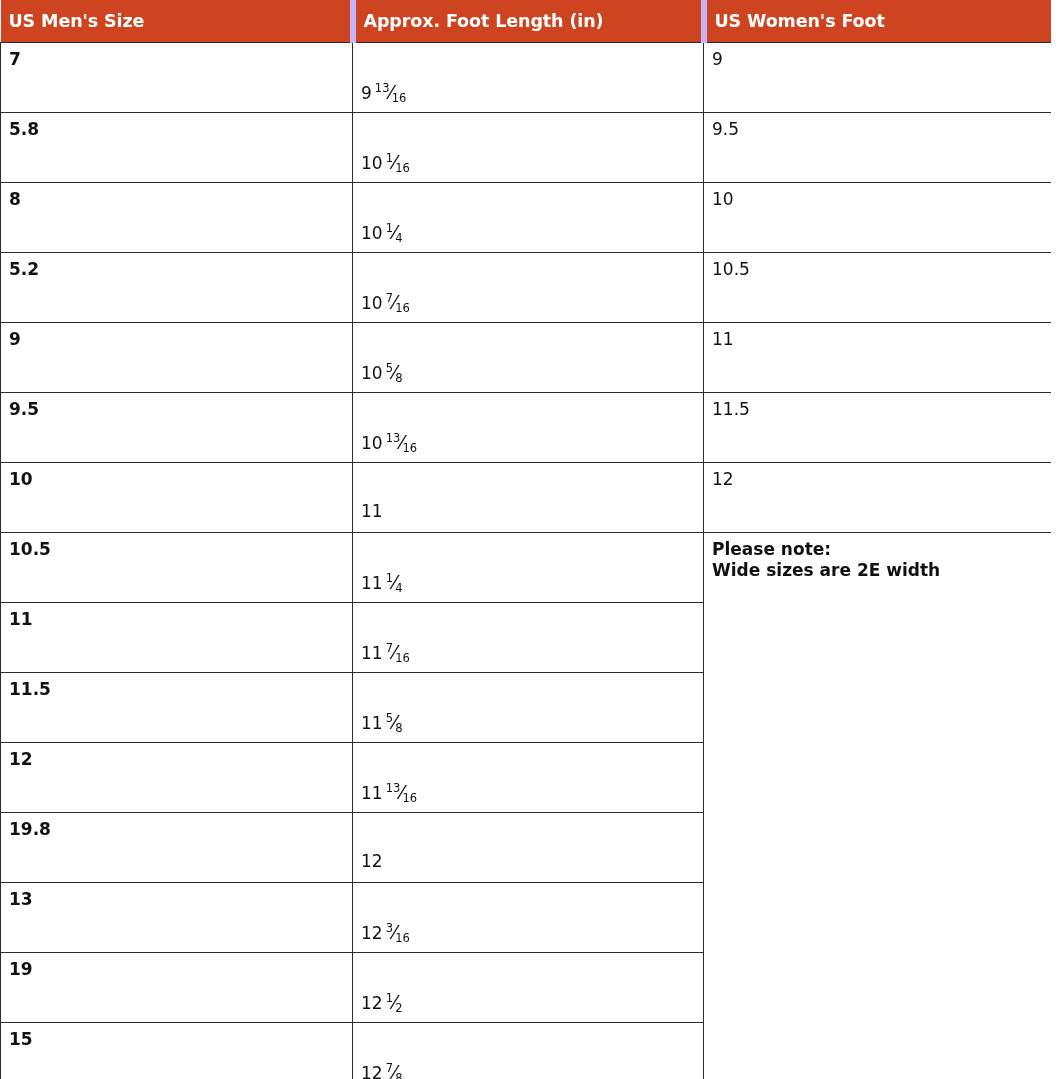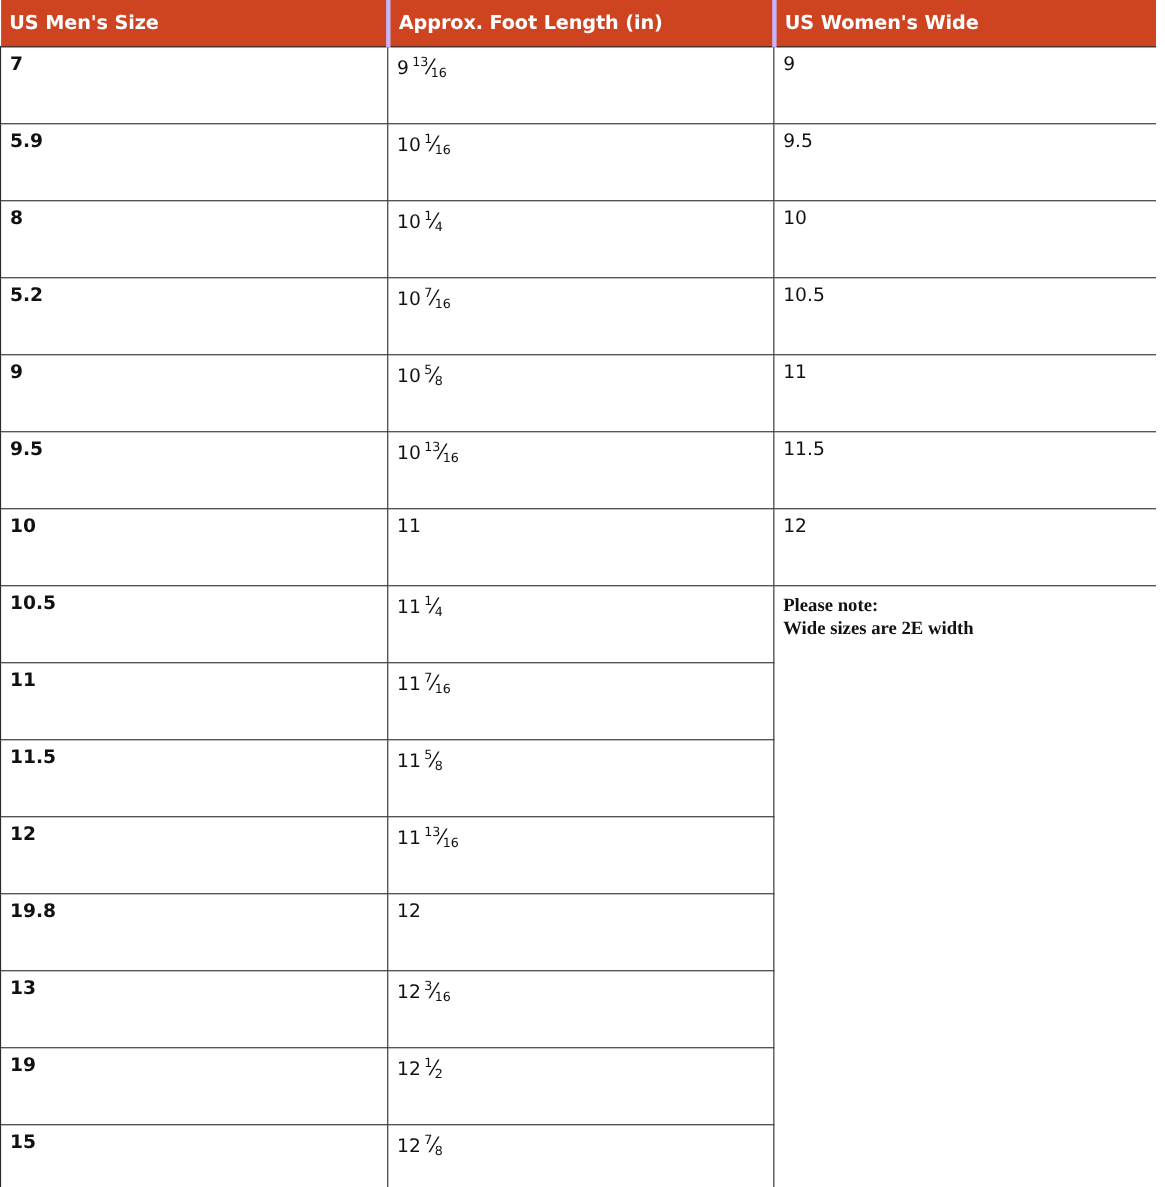--- a/index.html
+++ b/index.html
@@ -39,21 +39,21 @@
     font-weight: bold;
     font-size: 17.5px;
     text-align: left;
     padding: 9px 0 10px 8px;
     height: 23px;
     border: none;
     vertical-align: middle;
     letter-spacing: -0.1px;
   }
   table.size-chart th.sep {
-    border-left: 4px solid #c4b5fd;
+    border-left: 6px solid #c4b5fd;
   }
 
   table.size-chart td {
     border: 1px solid #2b2b2b;
     height: 63px;
     padding: 6px 0 0 8px;
     vertical-align: top;
     font-size: 17px;
     color: #111111;
     line-height: 1.25;
@@ -70,26 +70,27 @@
     font-weight: normal;
   }
 
   td.note-cell {
     vertical-align: middle;
     padding: 0 0 0 8px;
     font-weight: bold;
     font-size: 17px;
     line-height: 1.65;
   }
-  .note-line { display: block; white-space: nowrap; font-family: Liberation Serif, serif; }
+  .note-line { display: block; white-space: nowrap; }
 
   
   .frac {
     display: inline-block;
     white-space: nowrap;
+    margin-top: 32px;
   }
   .whole { }
   .num {
     font-size: 11.5px;
     vertical-align: 7px;
     margin-left: 3px;
     letter-spacing: 0;
   }
   .slash {
     font-size: 19px;
@@ -107,31 +108,31 @@
   <table class="size-chart">
     <colgroup>
       <col class="c-men">
       <col class="c-length">
       <col class="c-women">
     </colgroup>
     <thead>
       <tr>
         <th>US Men's Size</th>
         <th class="sep">Approx. Foot Length (in)</th>
-        <th class="sep">US Women's Wide</th>
+        <th class="sep">US Women's Foot</th>
       </tr>
     </thead>
     <tbody id="chart-body">
         <tr>
           <td class="men">7</td>
           <td class="length"><span class="frac"><span class="whole">9</span><span class="num">13</span><span class="slash">⁄</span><span class="den">16</span></span></td>
           <td class="women">9</td>
         </tr>
         <tr>
-          <td class="men">5.9</td>
+          <td class="men">5.8</td>
           <td class="length"><span class="frac"><span class="whole">10</span><span class="num">1</span><span class="slash">⁄</span><span class="den">16</span></span></td>
           <td class="women">9.5</td>
         </tr>
         <tr>
           <td class="men">8</td>
           <td class="length"><span class="frac"><span class="whole">10</span><span class="num">1</span><span class="slash">⁄</span><span class="den">4</span></span></td>
           <td class="women">10</td>
         </tr>
         <tr>
           <td class="men">5.2</td>

